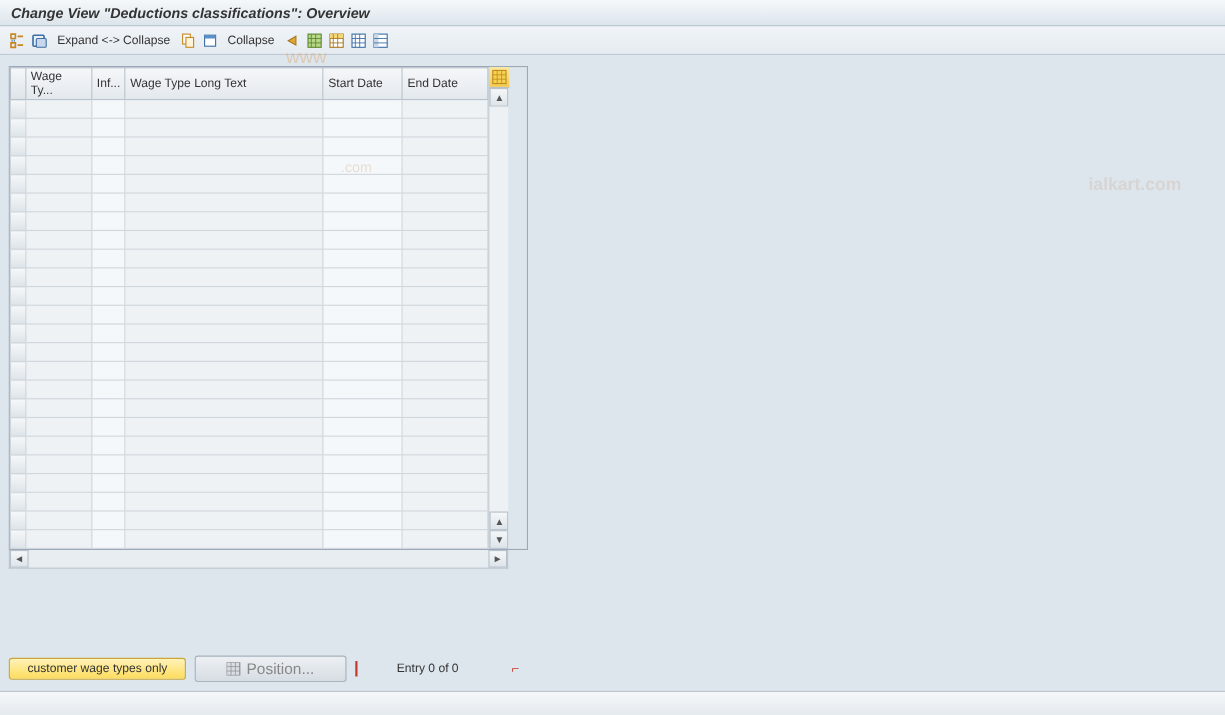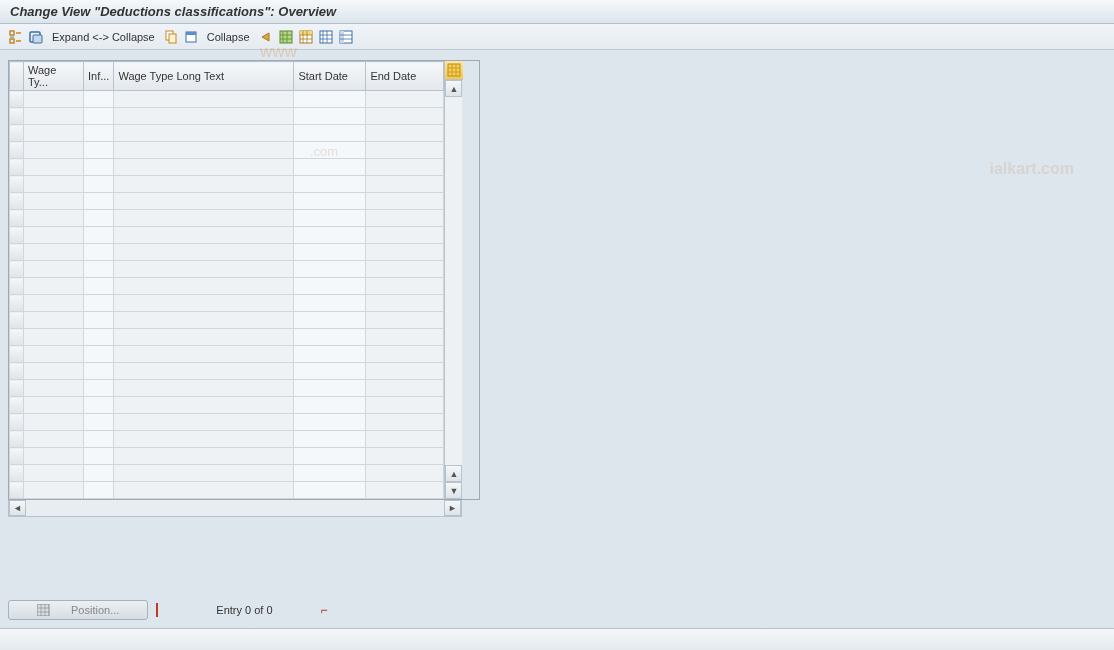--- a/index.html
+++ b/index.html
@@ -150,32 +150,32 @@
       padding: 3px 16px;
       font-size: 11px;
       color: #333;
       cursor: pointer;
     }
     .btn-gray {
       background: linear-gradient(to bottom, #edf0f3, #d6dde3);
       border: 1px solid #a8b2bc;
       border-radius: 3px;
       padding: 3px 28px;
-      font-size: 11px;
+      font-size: 14px;
       color: #888;
       cursor: pointer;
       display: flex;
       align-items: center;
-      gap: 20px;
+      gap: 4px;
       justify-content: space-between;
     }
     .entry-text {
       font-size: 11px;
       color: #333;
-      margin-left: 50px;
+      margin-left: 28px;
     }
     .bracket {
       color: #c0392b;
       font-size: 12px;
       margin-left: 40px;
     }
     .cursor-mark {
       width: 2px;
       height: 14px;
       background: #c0392b;
@@ -508,20 +508,21 @@
     </div>
   </div>
   <div class="hscroll">
     <div class="hscroll-btn">◄</div>
     <div class="hscroll-track"></div>
     <div class="hscroll-btn">►</div>
   </div>
 </div>
 
 <div class="bottom-bar">
+  <button class="btn-yellow">customer wage types only</button>
   <button class="btn-gray">
     <svg width="14" height="12">
         <rect x="0" y="0" width="12" height="12" fill="#d8dee4" stroke="#888"></rect>
         <path d="M0 4 h12 M0 8 h12 M4 0 v12 M8 0 v12" stroke="#888" stroke-width="0.6"></path>
       </svg>
     <span>Position...</span>
   </button>
   <span class="cursor-mark"></span>
   <span class="entry-text">Entry 0 of 0</span>
   <span class="bracket">⌐</span>

